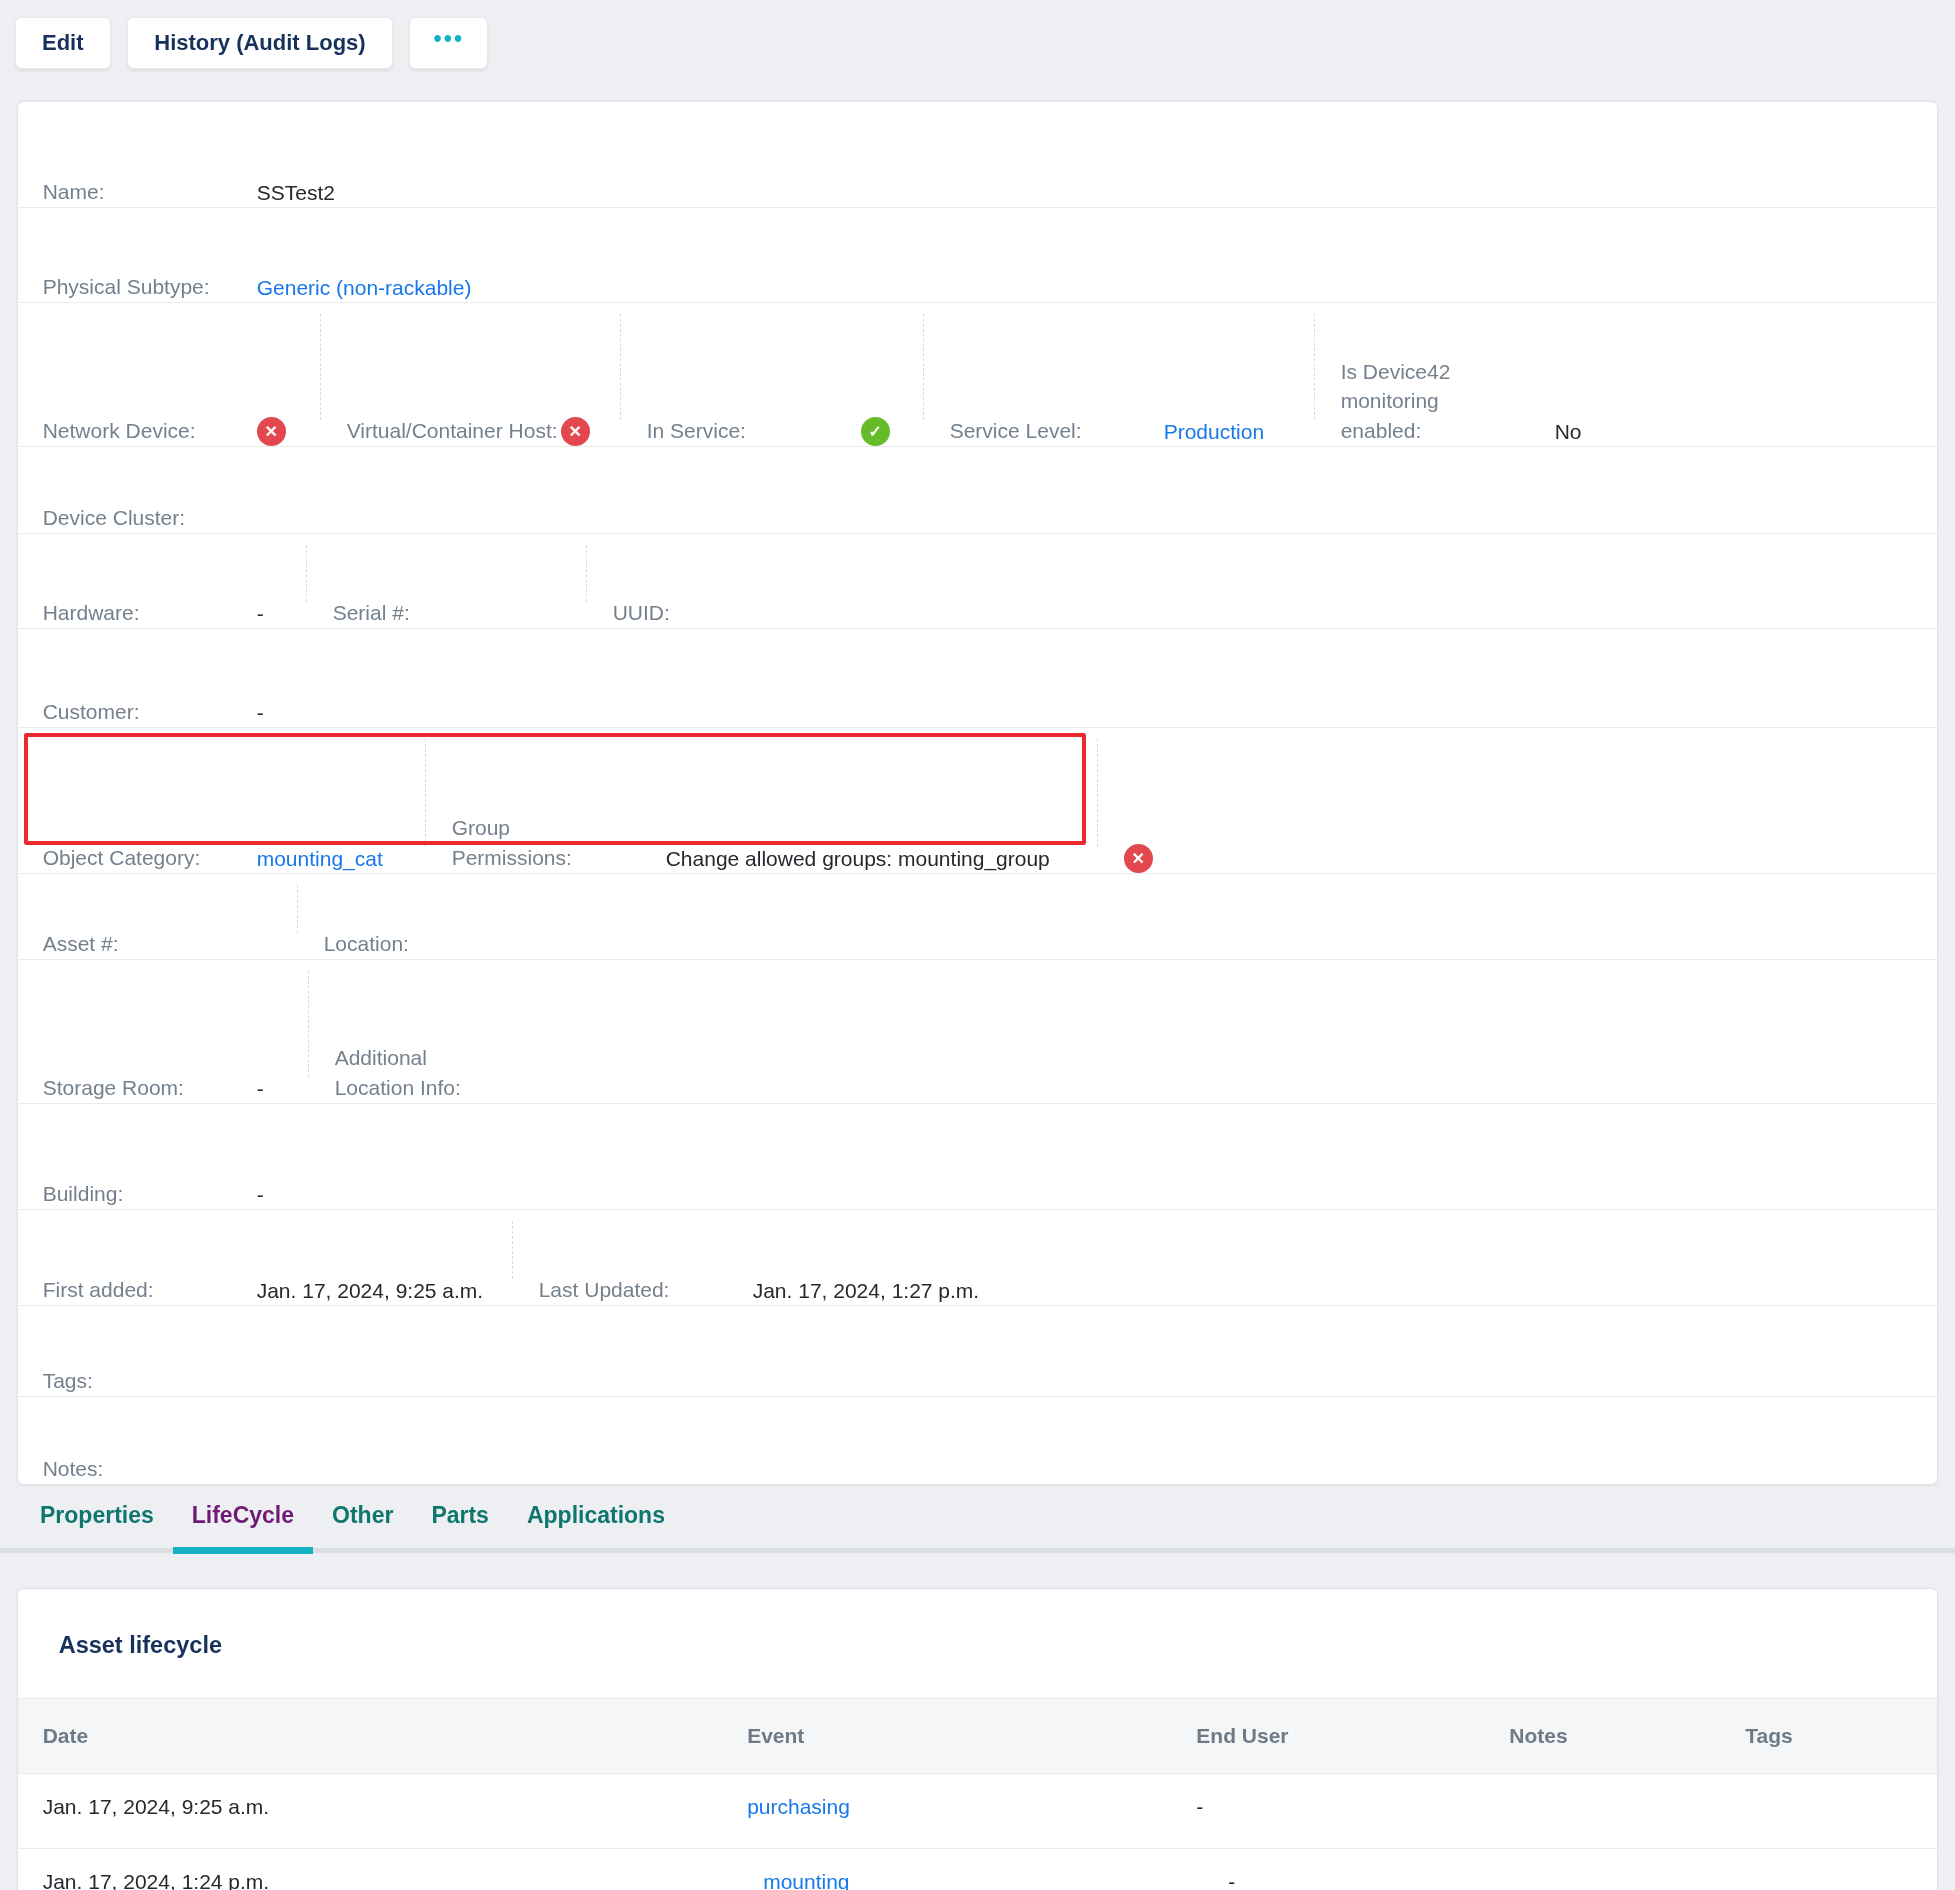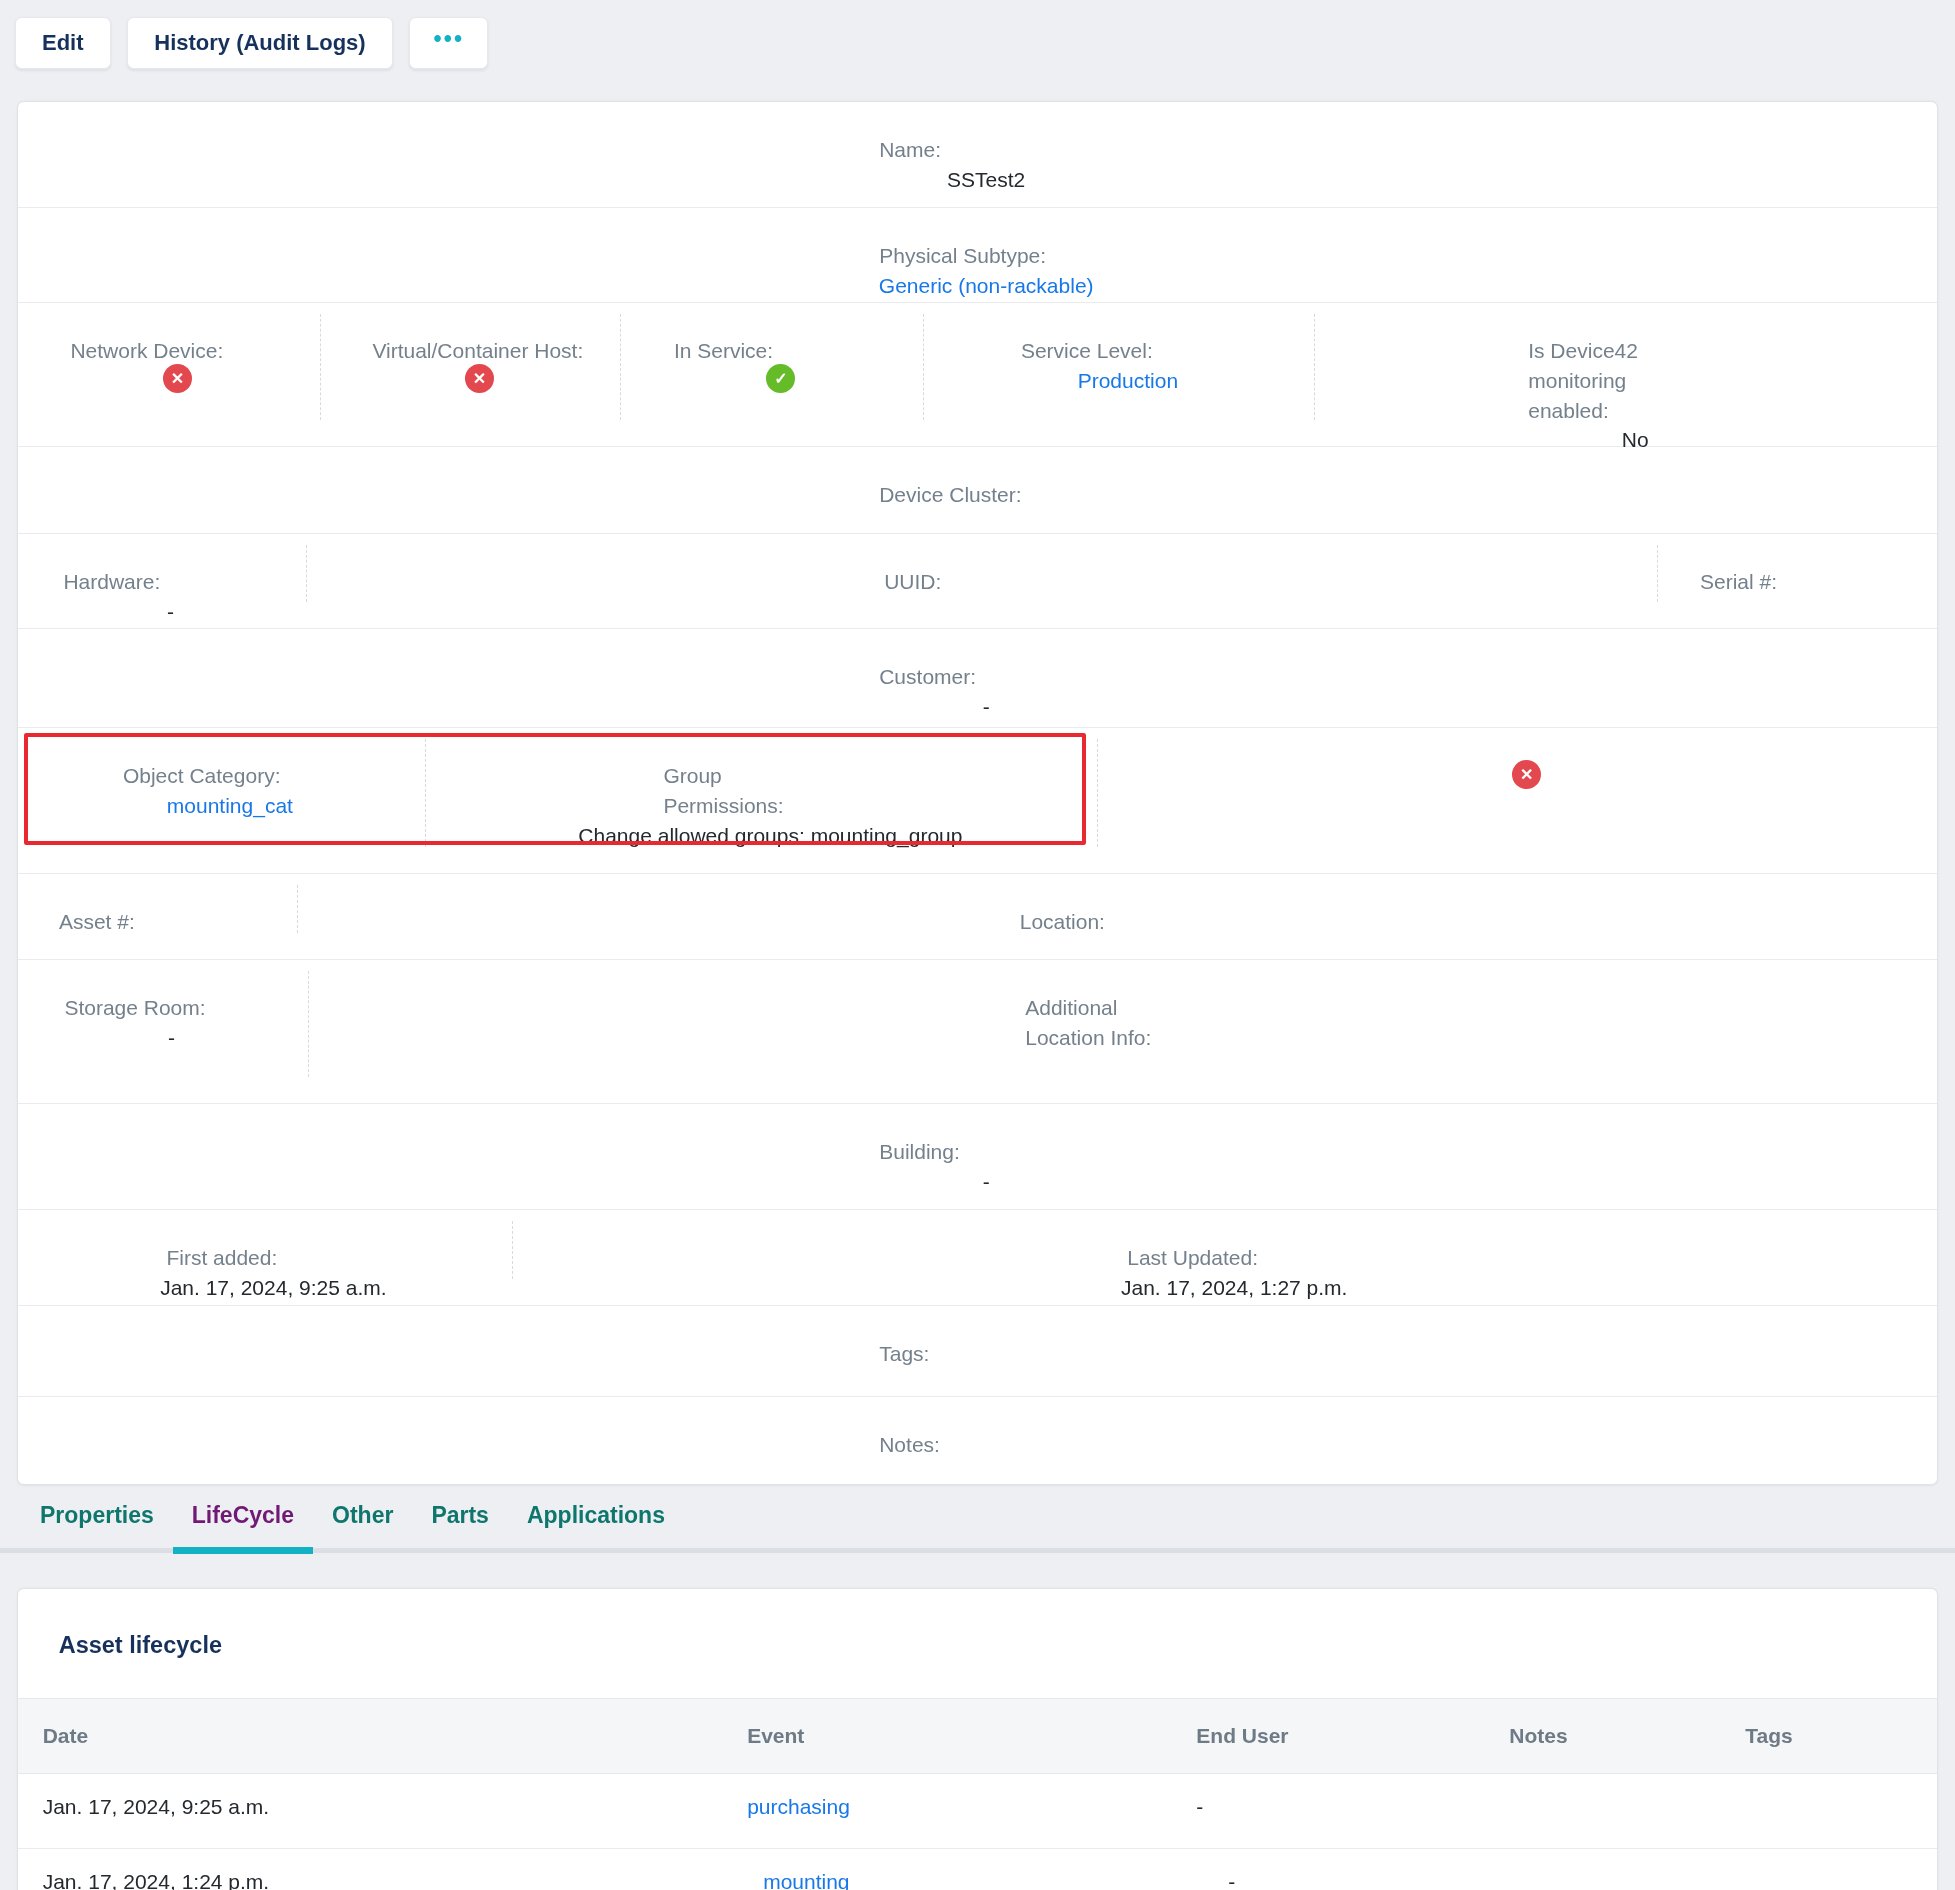--- a/index.html
+++ b/index.html
@@ -29,21 +29,21 @@
   .btn .dots { color:#14b0c4; font-size:23px; letter-spacing:2.3px; line-height:0; position:relative; top:-3px; }
   
   .card {
     background:#fff; border:0.8px solid #dfe2e6; border-radius:6.8px;
     margin:0 16.7px; box-shadow:0 0.8px 2.3px rgba(40,50,70,.06);
     overflow:hidden;
   }
   
   .row { display:flex; align-items:stretch; }
   .row + .row { border-top:1.5px solid #e9ebee; }
-  .cell { position:relative; padding:33px 7.6px 0 27px; display:flex; align-items:center;flex-direction:column; }
+  .cell { position:relative; padding:33px 7.6px 0 27px; display:flex; align-items:flex-end; }
   .cell.first { padding-left:25px; }
   .cell + .cell::before {
     content:""; position:absolute; left:0; top:10.6px; bottom:26px;
     border-left:1.5px dashed #d7dbdf;
   }
   .lbl { width:214px; flex:none; color:#74818d; font-size:21px; line-height:1.42; }
   .lbl .narrow { display:block; max-width:161px; }
   .val { font-size:21px; color:#24292e; line-height:1.4; }
   .val.link, a.val { color:#1878e8; text-decoration:none; cursor:pointer; }
   .ico { width:29px; height:29px; border-radius:50%; flex:none; display:flex; align-items:center; justify-content:center;
@@ -140,26 +140,26 @@
       <span class="lbl">Device Cluster:</span>
       <span class="val"></span>
     </div>
   </div>
 
   <div class="row r-hardware">
     <div class="cell first w380">
       <span class="lbl">Hardware:</span>
       <span class="val">-</span>
     </div>
-    <div class="cell grow">
-      <span class="lbl">UUID:</span>
-      <span class="val"></span>
-    </div>
     <div class="cell w369">
       <span class="lbl">Serial #:</span>
+      <span class="val"></span>
+    </div>
+    <div class="cell grow">
+      <span class="lbl">UUID:</span>
       <span class="val"></span>
     </div>
   </div>
 
   <div class="row r-customer">
     <div class="cell first grow">
       <span class="lbl">Customer:</span>
       <span class="val">-</span>
     </div>
   </div>

